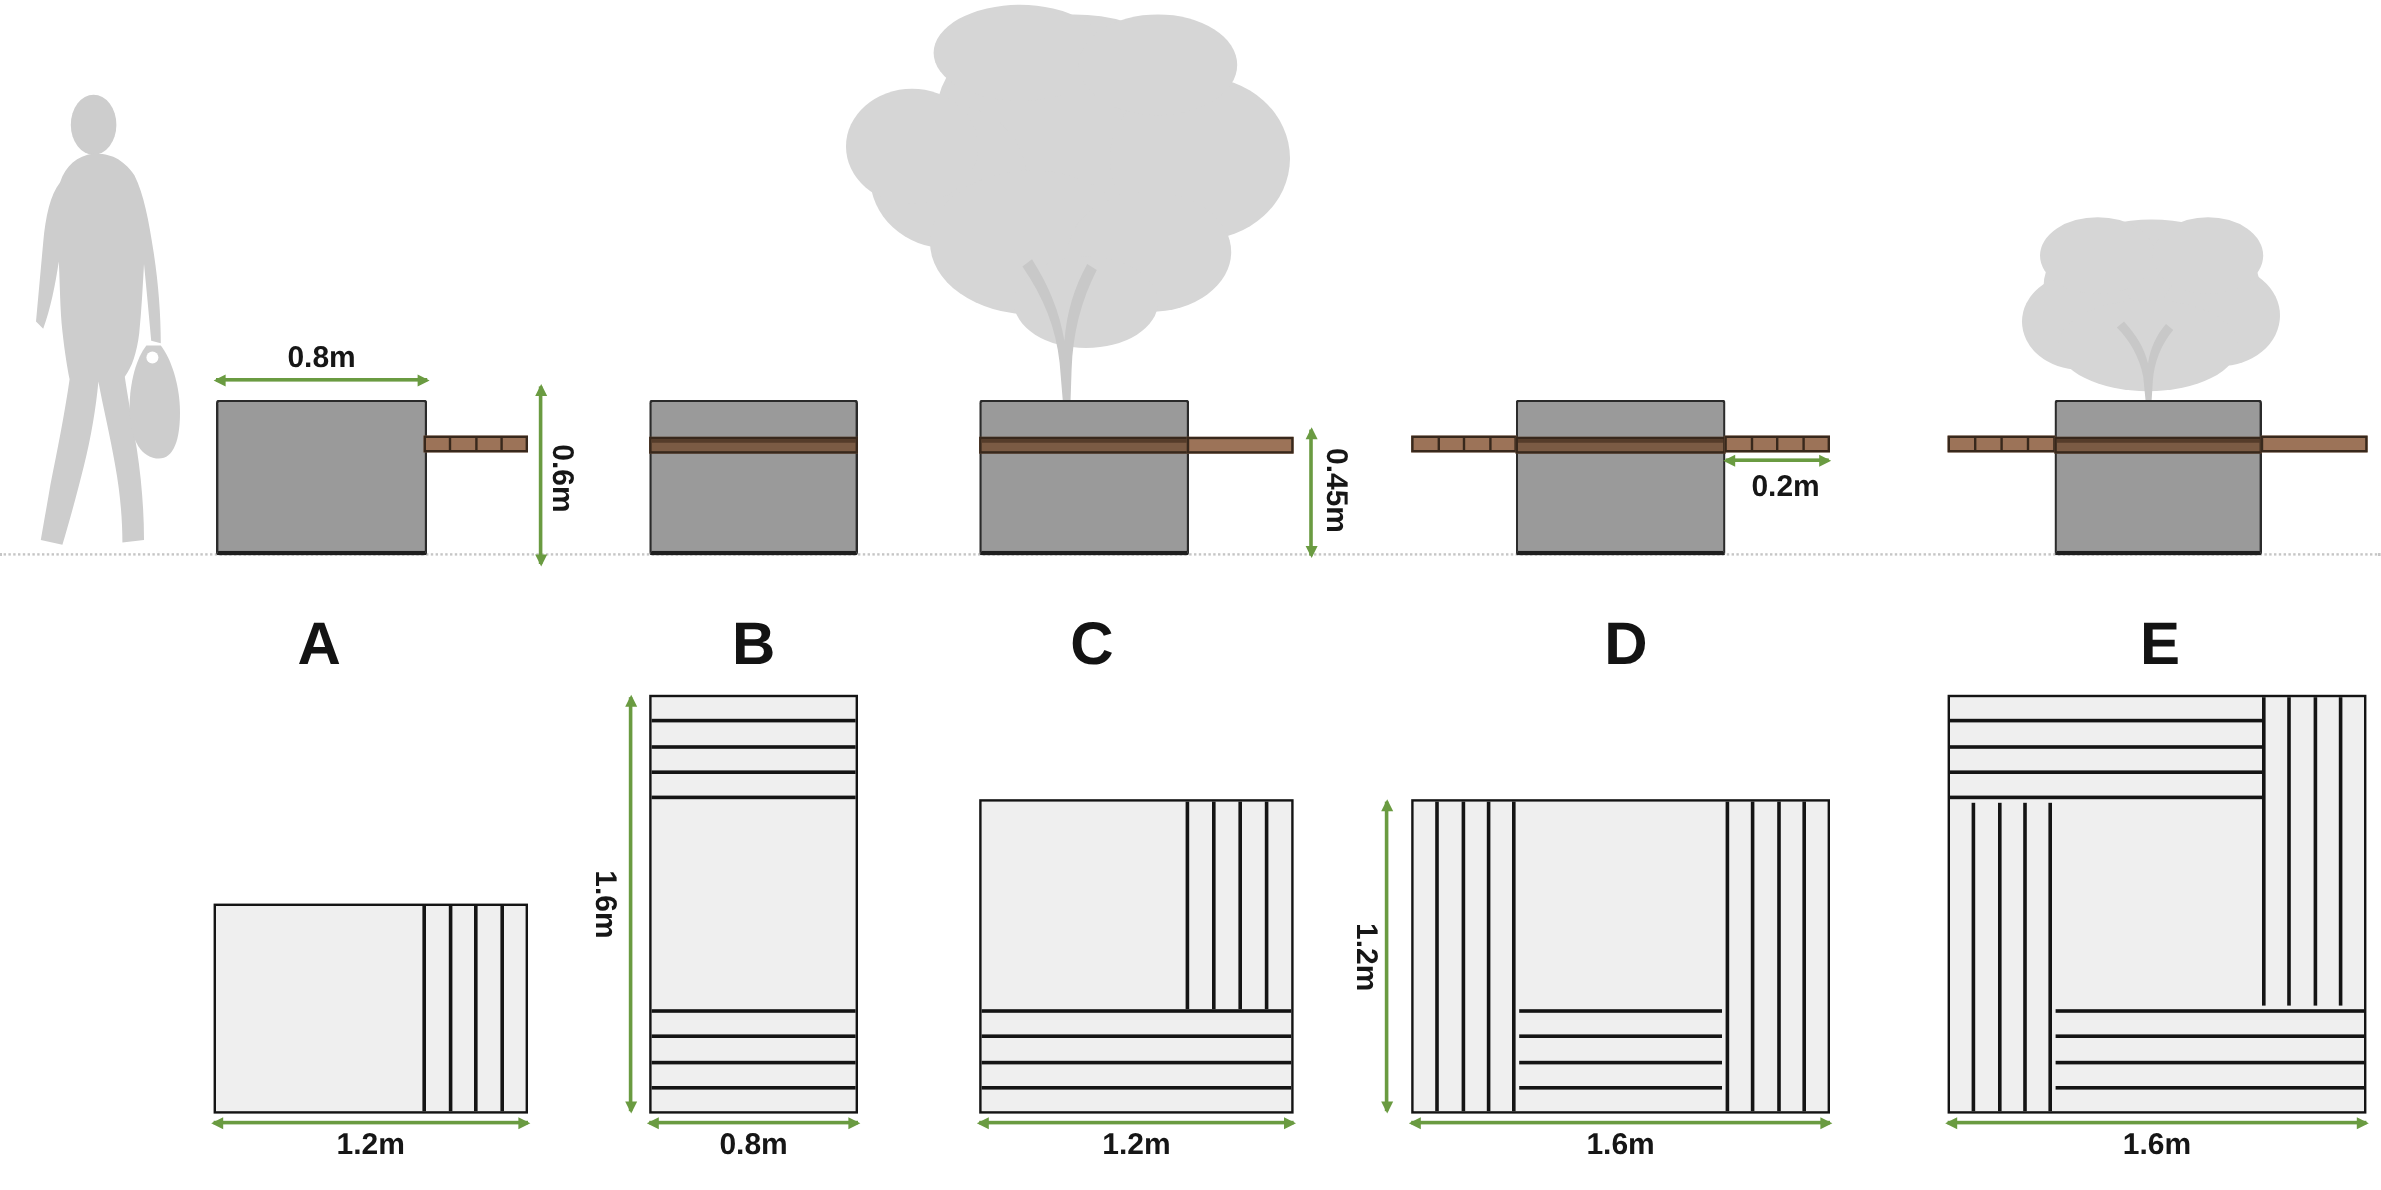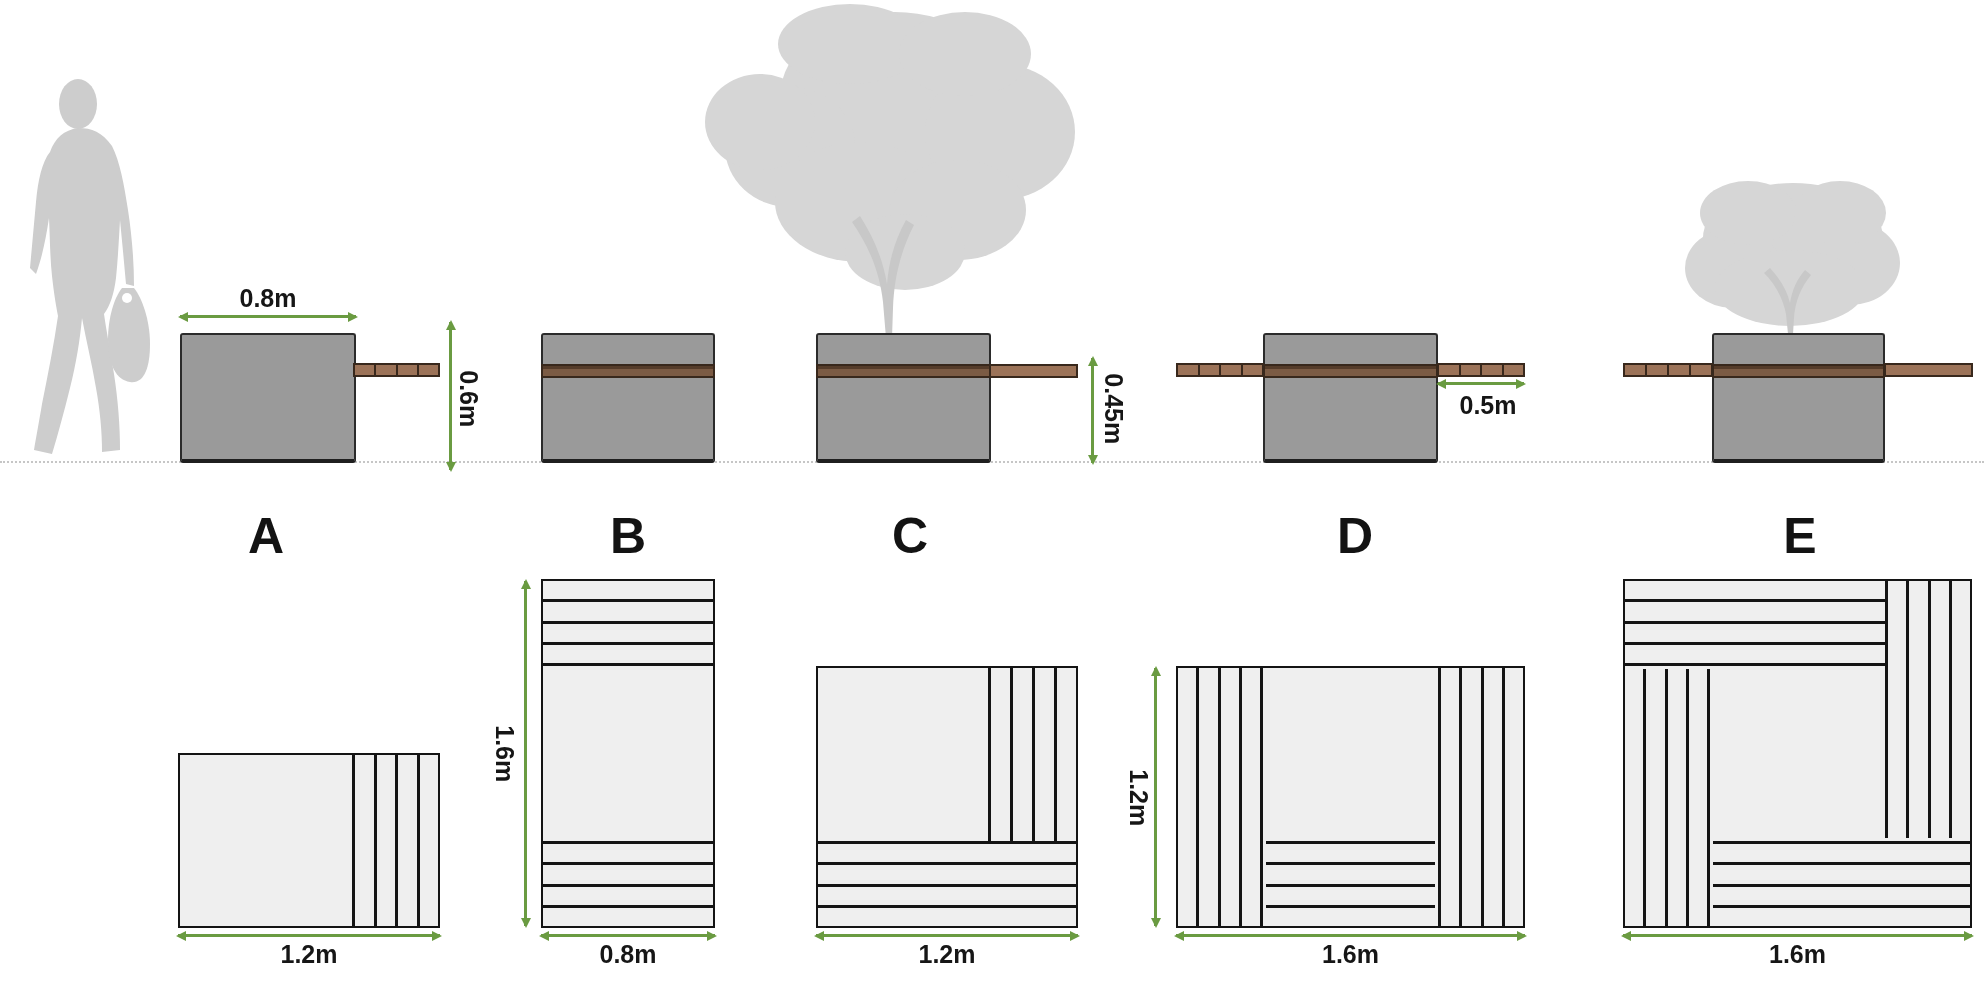--- a/index.html
+++ b/index.html
@@ -135,21 +135,21 @@
   <div class="abs dim-label" style="left:180px;top:285px;width:176px;">0.8m</div>
   <div class="abs dim-h" style="left:180px;top:315px;width:176px;"></div>
 
   <div class="abs dim-v" style="left:449px;top:322px;height:148px;"></div>
   <div class="abs dim-label rot90" style="left:423px;top:385px;width:90px;">0.6m</div>
 
   <div class="abs dim-v" style="left:1091px;top:358px;height:105px;"></div>
   <div class="abs dim-label rot90" style="left:1068px;top:395px;width:90px;">0.45m</div>
 
   <div class="abs dim-h" style="left:1438px;top:382px;width:86px;"></div>
-  <div class="abs dim-label" style="left:1428px;top:392px;width:120px;">0.5m</div>
+  <div class="abs dim-label" style="left:1428px;top:392px;width:120px;">0.2m</div>
 
   <div class="abs opt-letter" style="left:206px;top:511px;width:120px;">A</div>
   <div class="abs opt-letter" style="left:568px;top:511px;width:120px;">B</div>
   <div class="abs opt-letter" style="left:850px;top:511px;width:120px;">C</div>
   <div class="abs opt-letter" style="left:1295px;top:511px;width:120px;">D</div>
   <div class="abs opt-letter" style="left:1740px;top:511px;width:120px;">E</div>
 
   <div class="abs plan" style="left:178px;top:753px;width:262px;height:175px;">
     <div class="band slats-v" style="left:172px;top:0;right:0;bottom:0;border-left:3px solid var(--line);">
         <i></i>

